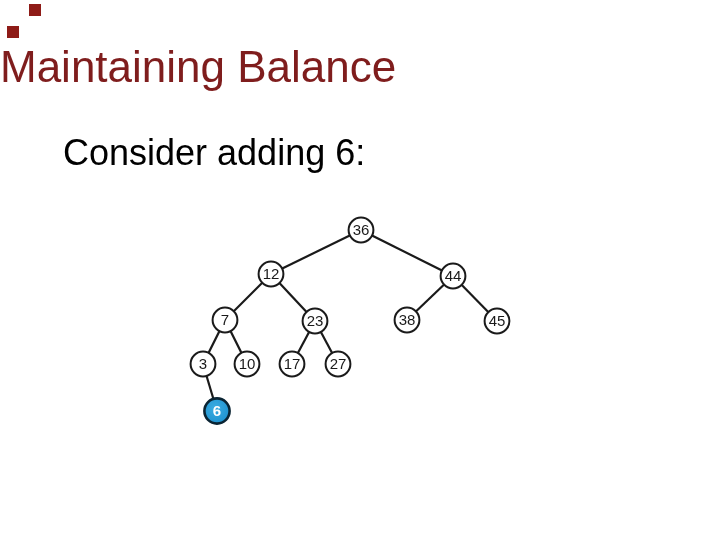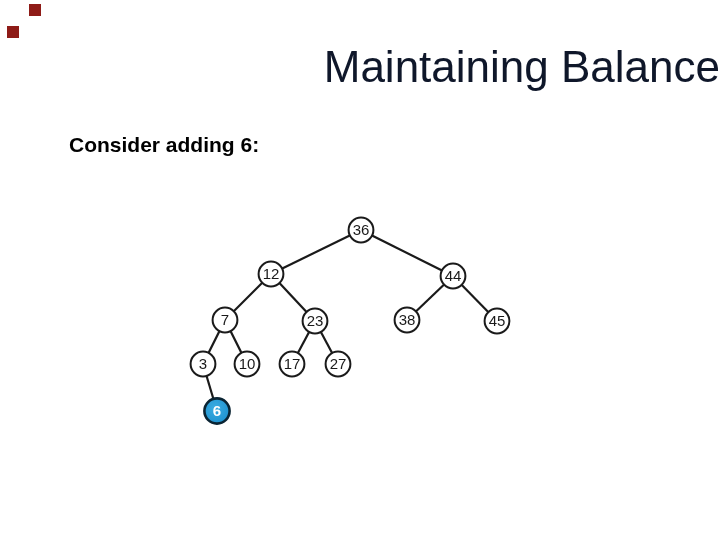--- a/index.html
+++ b/index.html
@@ -22,33 +22,33 @@
     height: 12px;
   }
   .deco-1 { left: 29px; top: 4px; }
   .deco-2 { left: 7px;  top: 26px; }
   .slide-title {
     position: absolute;
     left: 0;
     right: 0;
     top: 44px;
     margin: 0;
-    text-align: right;
+    text-align: left;
     font-size: 44px;
     font-weight: 400;
     line-height: 1.05;
-    color: #0f172a;
+    color: #7f1d1d;
     letter-spacing: 0px;
   }
   .body-text {
     position: absolute;
-    left: 69px;
+    left: 63px;
     top: 134px;
-    font-size: 21px;
-    font-weight: 700;
+    font-size: 36px;
+    font-weight: 400;
     line-height: 1.05;
     color: #000000;
   }
   .tree-svg {
     position: absolute;
     left: 0;
     top: 0;
   }
 </style>
 </head>

